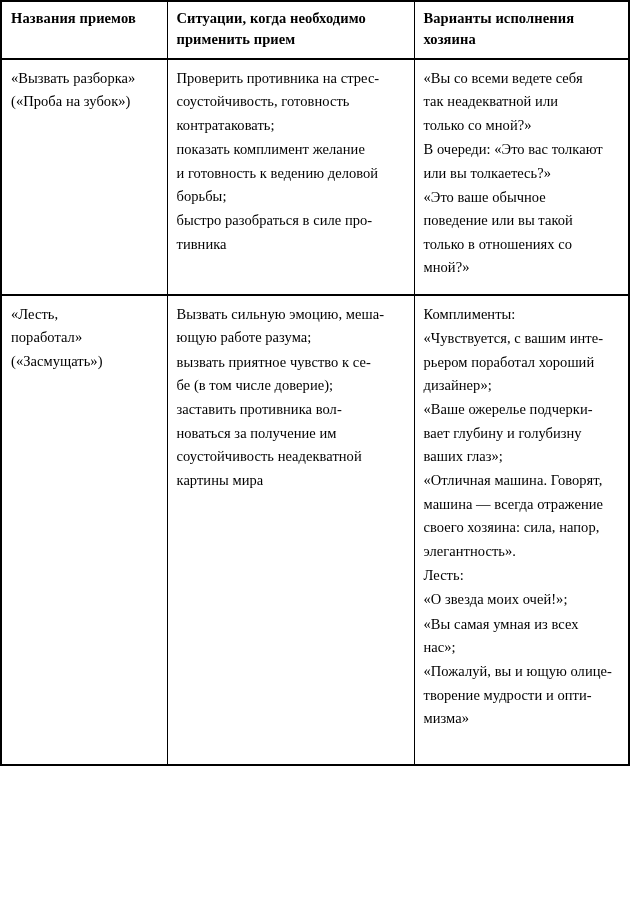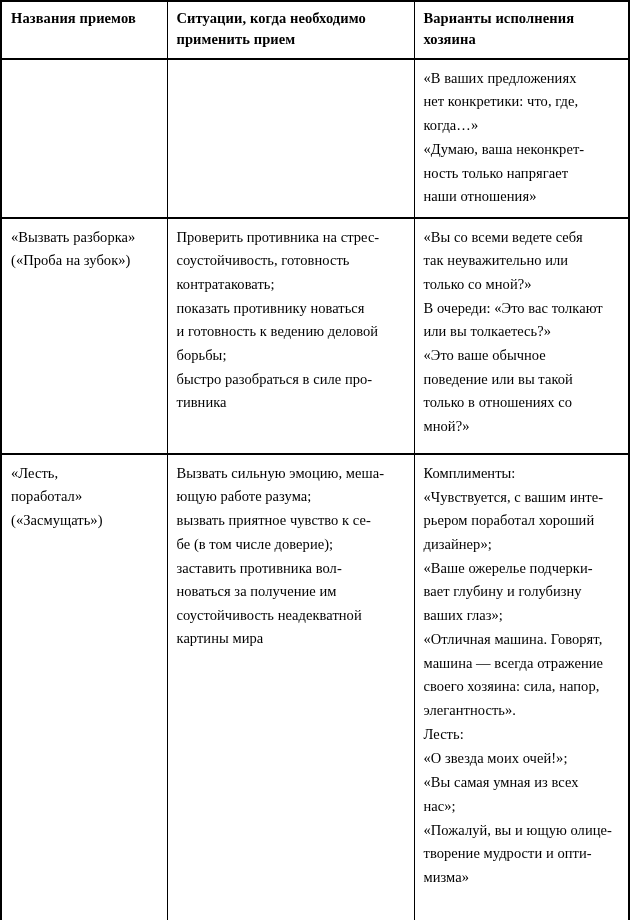--- a/index.html
+++ b/index.html
@@ -110,64 +110,48 @@
           <span class="cell-line">применить прием</span>
         </th>
         <th>
           <span class="cell-line">Варианты исполнения</span>
           <span class="cell-line">хозяина</span>
         </th>
       </tr>
     </thead>
     <tbody>
 
-      <tr class="row-1">
-        <td class="empty-cell"></td>
-        <td class="empty-cell"></td>
-        <td>
-          <p class="cell-block">
-            <span class="cell-line">«В ваших предложениях</span>
-            <span class="cell-line">нет конкретики: что, где,</span>
-            <span class="cell-line">когда…»</span>
-          </p>
-          <p class="cell-block">
-            <span class="cell-line">«Думаю, ваша неконкрет-</span>
-            <span class="cell-line">ность только напрягает</span>
-            <span class="cell-line">наши отношения»</span>
-          </p>
-        </td>
-      </tr>
 
       <tr class="row-2">
         <td>
           <p class="cell-block">
             <span class="cell-line">«Вызвать разборка»</span>
             <span class="cell-line">(«Проба на зубок»)</span>
           </p>
         </td>
         <td>
           <p class="cell-block">
             <span class="cell-line">Проверить противника на стрес-</span>
             <span class="cell-line">соустойчивость, готовность</span>
             <span class="cell-line">контратаковать;</span>
           </p>
           <p class="cell-block">
-            <span class="cell-line">показать противнику новаться</span>
+            <span class="cell-line">показать комплимент желание</span>
             <span class="cell-line">и готовность к ведению деловой</span>
             <span class="cell-line">борьбы;</span>
           </p>
           <p class="cell-block">
             <span class="cell-line">быстро разобраться в силе про-</span>
             <span class="cell-line">тивника</span>
           </p>
         </td>
         <td>
           <p class="cell-block">
             <span class="cell-line">«Вы со всеми ведете себя</span>
-            <span class="cell-line">так неуважительно или</span>
+            <span class="cell-line">так неадекватной или</span>
             <span class="cell-line">только со мной?»</span>
           </p>
           <p class="cell-block">
             <span class="cell-line">В очереди: «Это вас толкают</span>
             <span class="cell-line">или вы толкаетесь?»</span>
           </p>
           <p class="cell-block">
             <span class="cell-line">«Это ваше обычное</span>
             <span class="cell-line">поведение или вы такой</span>
             <span class="cell-line">только в отношениях со</span>

